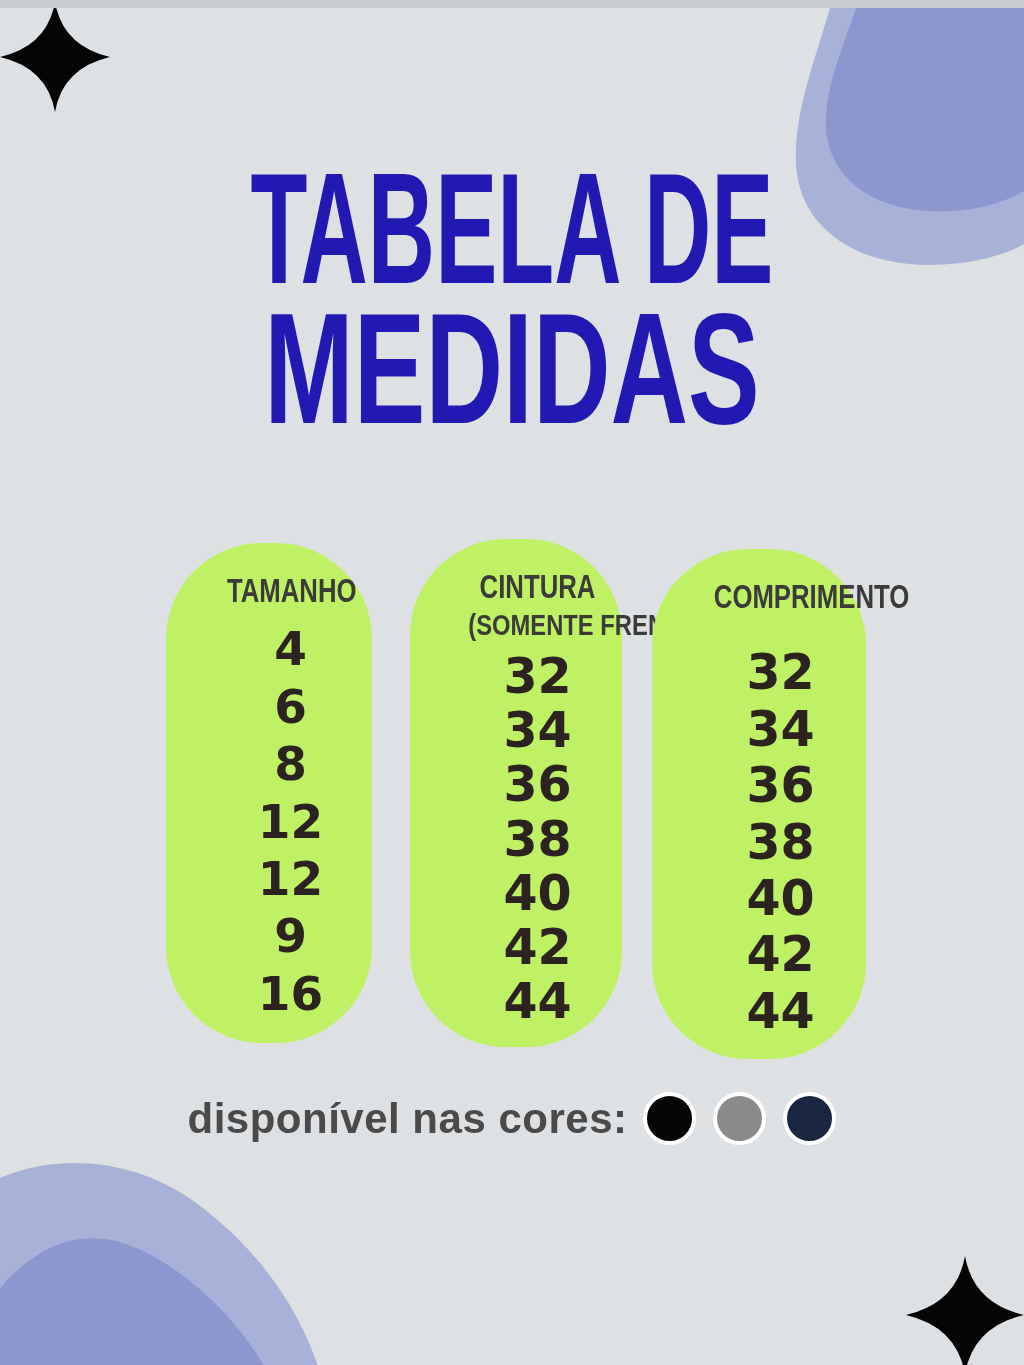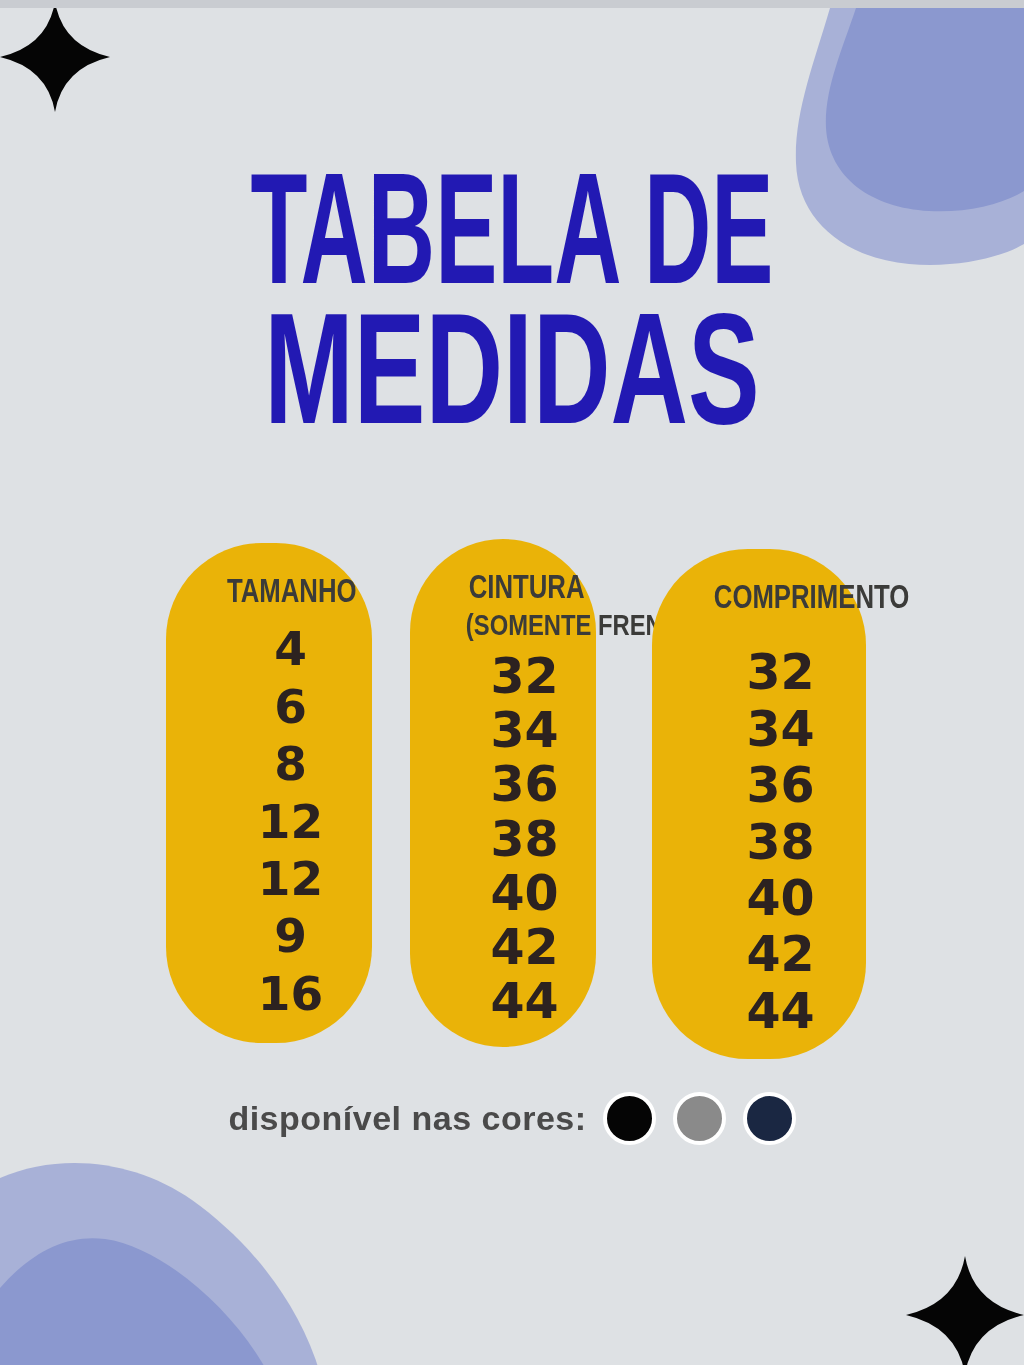--- a/index.html
+++ b/index.html
@@ -23,28 +23,28 @@
     position:absolute;top:150px;left:0;width:100%;
     text-align:center;color:#2219b3;font-weight:700;
   }
   .title-line{display:block;line-height:140px;font-size:158px;white-space:nowrap;}
   .title-line.l1{transform:scaleX(0.59);}
   .title-line.l2{transform:scaleX(0.68);}
 
   
   .card{
     position:absolute;
-    background:#eab308;
+    background:#bef264;
     border-radius:96px;
     display:flex;flex-direction:column;align-items:flex-start;
     box-sizing:border-box;
     padding-left:43px;
   }
   .card1{left:166px;top:535px;width:206px;height:500px;}
-  .card2{left:410px;top:531px;width:186px;height:508px;}
+  .card2{left:410px;top:531px;width:212px;height:508px;}
   .card3{left:652px;top:541px;width:214px;height:510px;gap:20px;}
   .card-header{margin-top:28px;text-align:center;color:#3b3b39;font-weight:700;width:100%;}
   .hline{display:block;font-size:33px;line-height:40px;transform:scaleX(0.78);white-space:nowrap;}
   .hline2{display:block;font-size:29px;line-height:36px;transform:scaleX(0.82);white-space:nowrap;}
   .hline2:empty{display:none;}
   .values{
     width:100%;flex:1;
     display:flex;flex-direction:column;justify-content:space-evenly;align-items:center;
     padding:4px 0 16px;
   }
@@ -53,21 +53,21 @@
     font-weight:700;color:#2c2220;font-size:47px;line-height:1;
   }
   .card2 .value,.card3 .value{font-size:49px;}
 
   
   .footer{
     position:absolute;top:1084px;left:0;width:100%;
     display:flex;justify-content:center;align-items:center;gap:16px;
   }
   .footer-label{
-    font-size:34px;font-weight:700;color:#4a4a4a;letter-spacing:0.5px;
+    font-size:42px;font-weight:700;color:#4a4a4a;letter-spacing:0.5px;
   }
   .swatches{display:flex;gap:17px;align-items:center;}
   .swatch{
     width:53px;height:53px;border-radius:50%;
     border:4px solid #ffffff;box-sizing:border-box;
   }
 </style>
 </head>
 <body>
 

